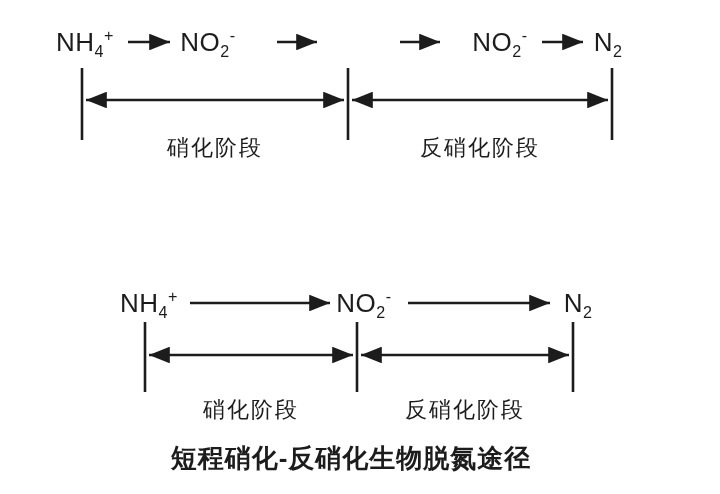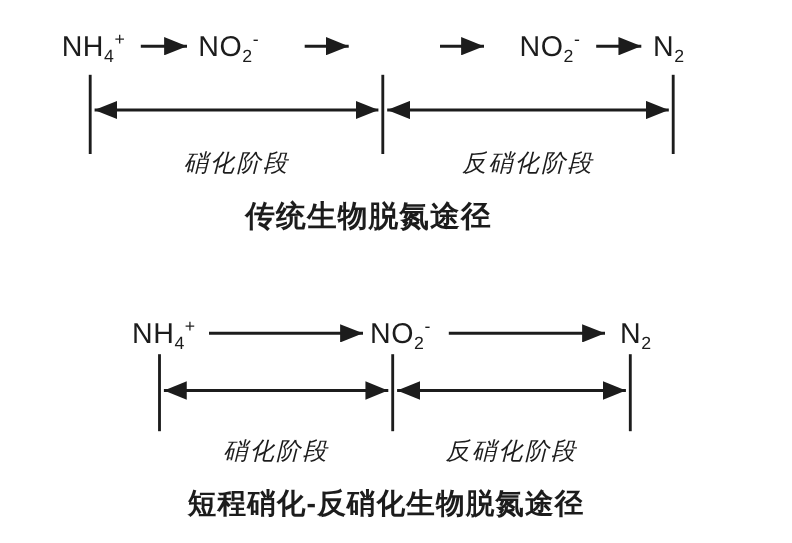--- a/index.html
+++ b/index.html
@@ -16,21 +16,21 @@
   .lines line { stroke:var(--ink); stroke-width:2.6; }
   .arrowhead { fill:var(--ink); }
   .species {
     position:absolute; transform:translate(-50%,-50%);
     font-size:26px; white-space:nowrap; letter-spacing:0.5px;
   }
   .species sub { font-size:0.62em; line-height:0; }
   .species sup { font-size:0.62em; line-height:0; }
   .stage-label {
     position:absolute; transform:translate(-50%,-50%);
-    font-size:22px; white-space:nowrap; letter-spacing:2px;font-style:italic;
+    font-size:22px; white-space:nowrap; letter-spacing:2px;
   }
   .diagram-title {
     position:absolute; transform:translate(-50%,-50%);
     font-weight:bold; white-space:nowrap; letter-spacing:1px;
   }
   .title-top { font-size:27px; }
   .title-bottom { font-size:26px; }
 </style>
 </head>
 <body>
@@ -76,21 +76,20 @@
   <div class="species" style="left:500px; top:42px;">
     <span>NO</span><sub>2</sub><sup>-</sup>
   </div>
   <div class="species" style="left:608px; top:42px;">
     <span>N</span><sub>2</sub><sup></sup>
   </div>
 
   <div class="stage-label" style="left:215px; top:148px;">硝化阶段</div>
   <div class="stage-label" style="left:480px; top:148px;">反硝化阶段</div>
 
-  <div class="diagram-title title-top" style="left:335px; top:196px;">传统生物脱氮途径</div>
 
   <div class="species" style="left:149px; top:303px;">
     <span>NH</span><sub>4</sub><sup>+</sup>
   </div>
   <div class="species" style="left:364px; top:303px;">
     <span>NO</span><sub>2</sub><sup>-</sup>
   </div>
   <div class="species" style="left:578px; top:303px;">
     <span>N</span><sub>2</sub><sup></sup>
   </div>

